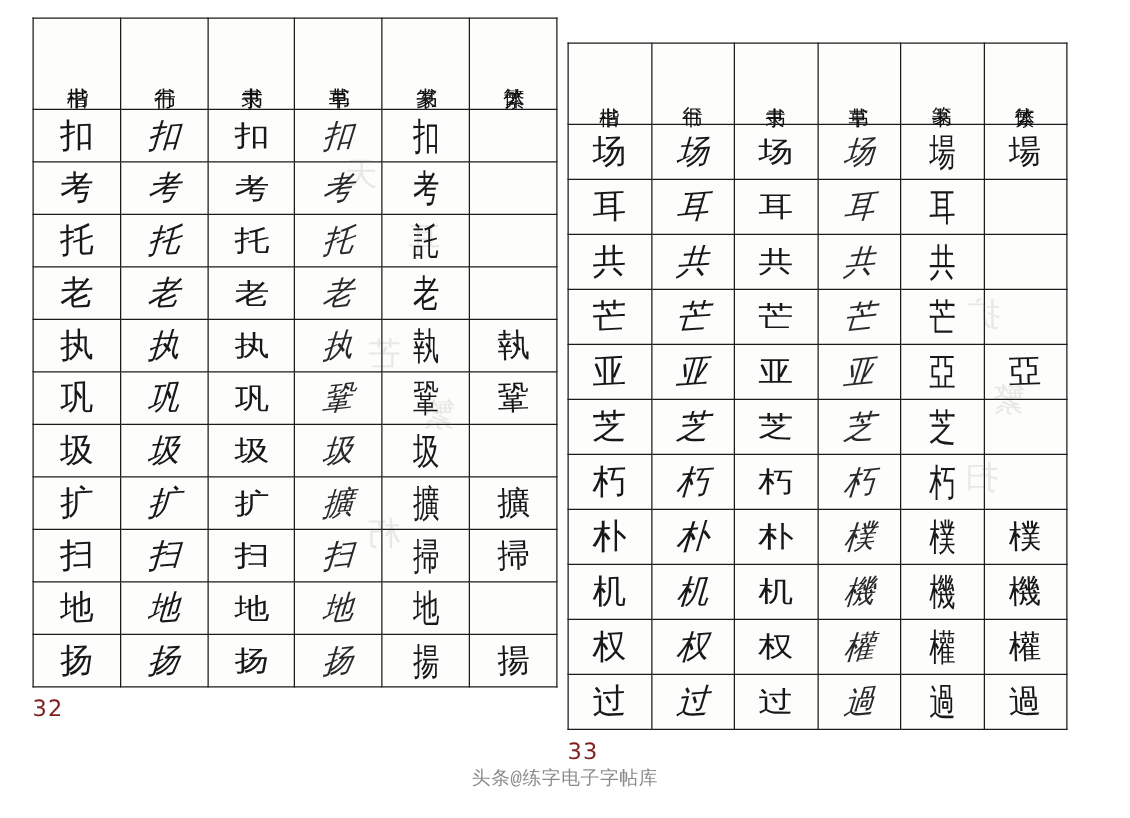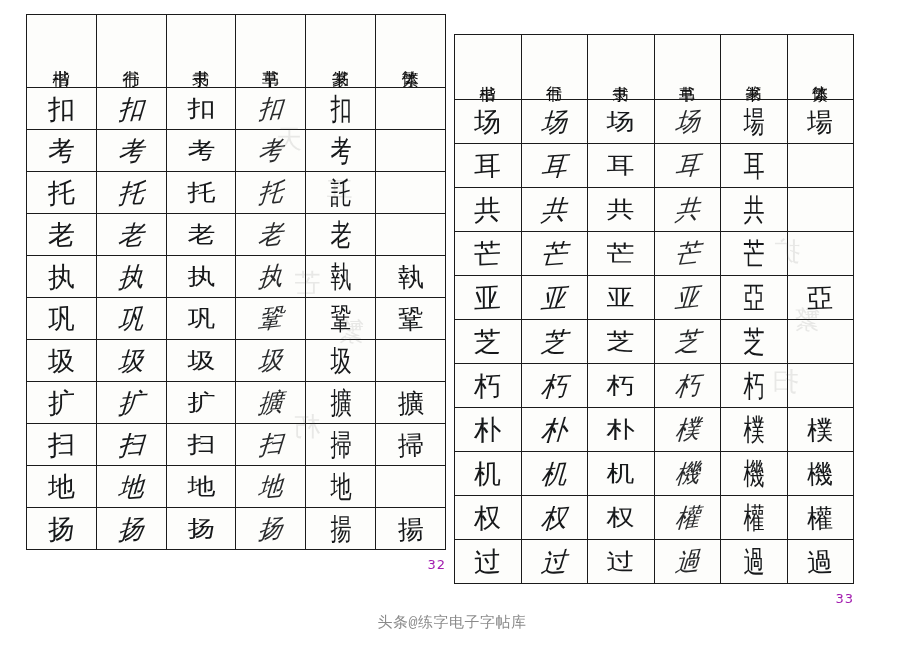--- a/index.html
+++ b/index.html
@@ -97,24 +97,24 @@
     position: absolute;
     font-family: "DejaVu Serif", "Liberation Serif", serif;
     color: rgba(90, 90, 90, 0.13);
     font-size: 26px;
     pointer-events: none;
     transform: scaleX(-1);
     user-select: none;
   }
 
   .page-number {
-    text-align: right;
+    text-align: left;
     font-family: "DejaVu Sans", "Liberation Sans", sans-serif;
-    font-size: 13px;
-    color: #a21caf;
+    font-size: 18px;
+    color: #7f1d1d;
     margin-top: 7px;
     letter-spacing: 1px;
   }
   .right .page-number { }
 
   
   .watermark {
     position: absolute;
     left: 50%;
     transform: translateX(-50%);

